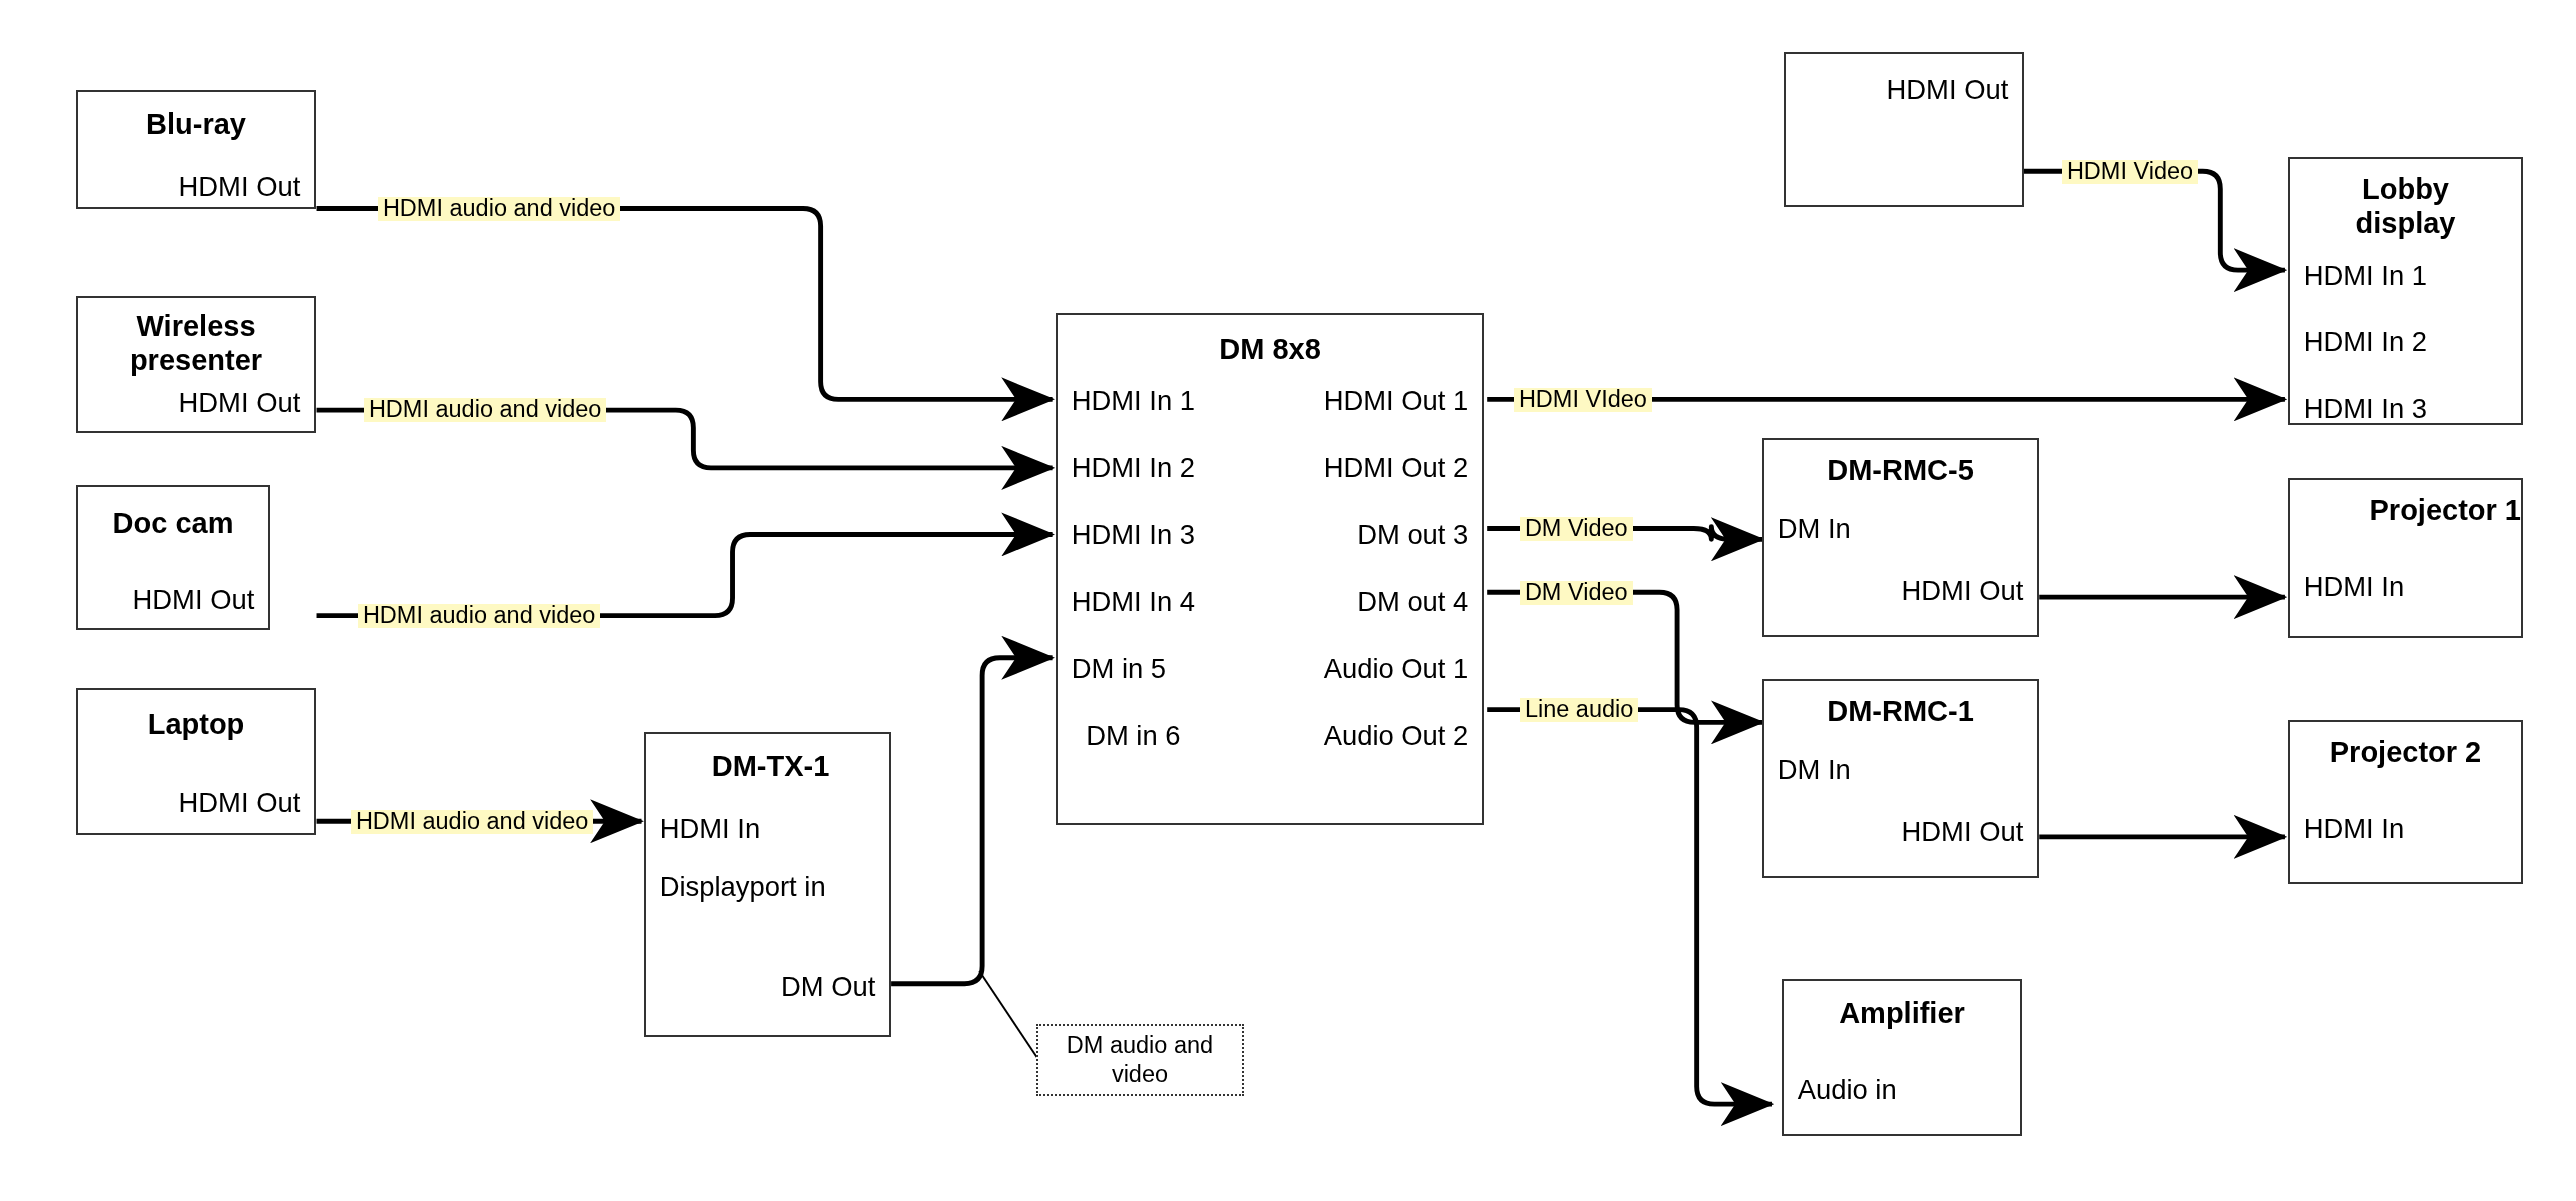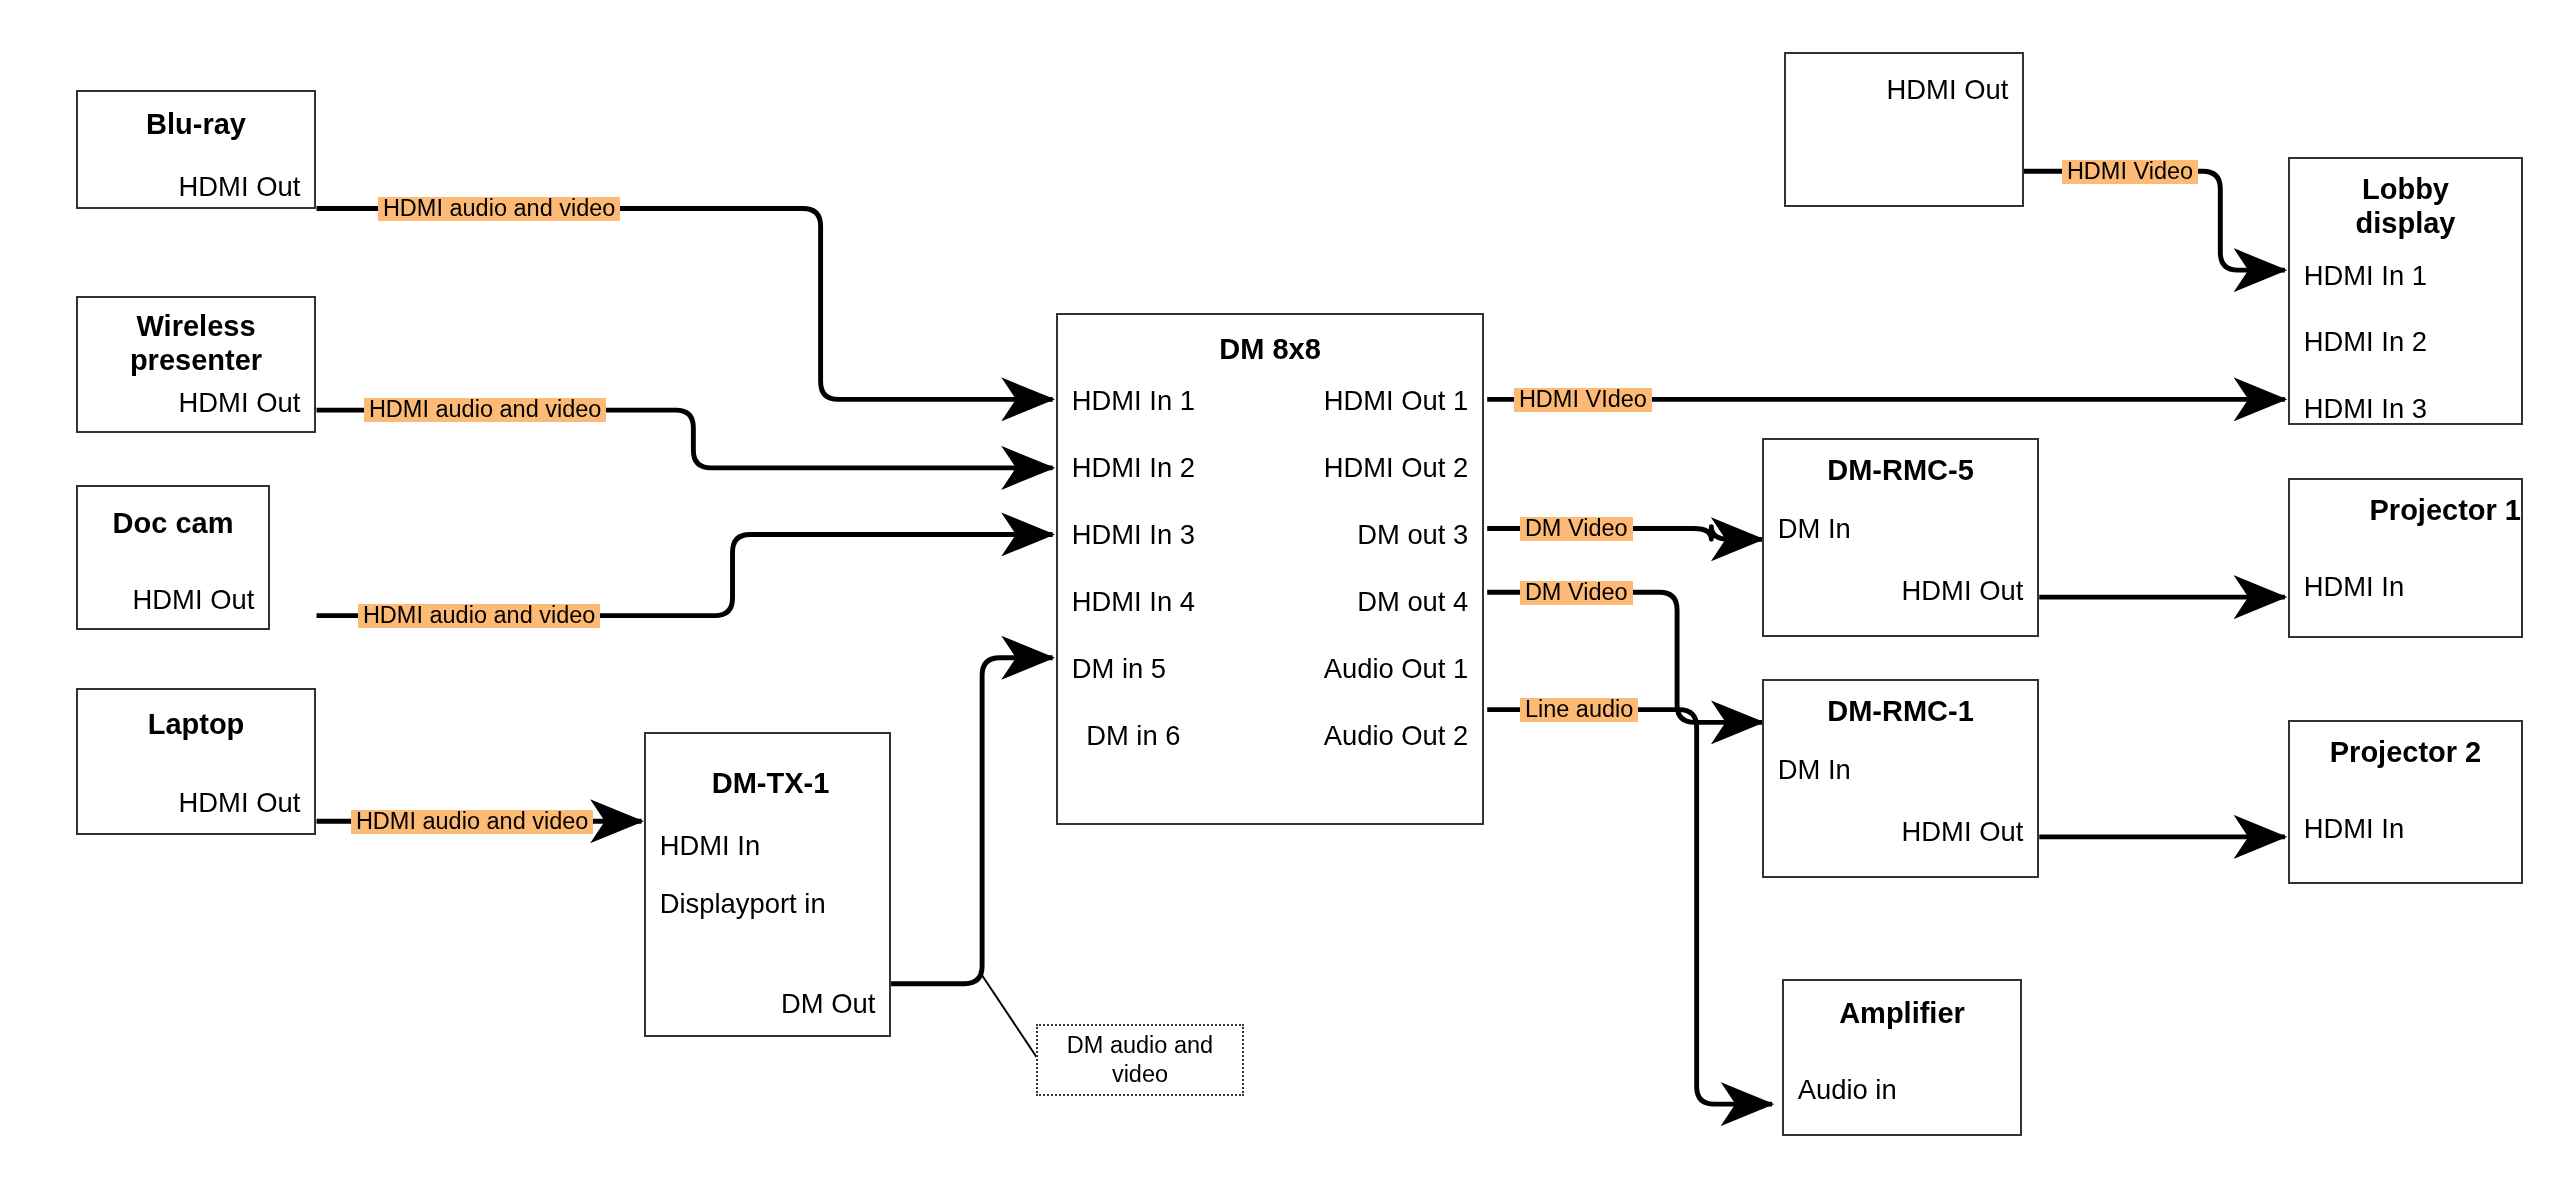--- a/index.html
+++ b/index.html
@@ -43,21 +43,21 @@
     color: #000000;
     line-height: 1.0;
     white-space: nowrap;
   }
   .port.left  { text-align: left; }
   .port.right { text-align: right; }
   .edge-label {
     position: absolute;
     font-size: 23.5px;
     color: #000000;
-    background: #fdba74;
+    background: #fef9c3;
     white-space: nowrap;
     line-height: 1;
     padding: 0 4.9px;
   }
   .callout {
     position: absolute;
     box-sizing: border-box;
     border: 2px dotted #333333;
     background: #ffffff;
     font-size: 23.5px;
@@ -127,21 +127,21 @@
     <div class="node-title" style="margin-top:19.6px;">Doc cam</div>
     <div class="port right" style="margin-top:45px; padding-right:13.7px;">HDMI Out</div>
   </div>
 
   <div class="node" style="left:76px; top:688px; width:240px; height:147px;">
     <div class="node-title" style="margin-top:17.6px;">Laptop</div>
     <div class="port right" style="margin-top:47px; padding-right:13.7px;">HDMI Out</div>
   </div>
 
   <div class="node" style="left:644px; top:732px; width:247px; height:305px;">
-    <div class="node-title" style="margin-top:33px;padding-left:6px;">DM-TX-1</div>
+    <div class="node-title" style="margin-top:16px;padding-left:6px;">DM-TX-1</div>
     <div class="port left" style="margin-top:31px; padding-left:13.7px;">HDMI In</div>
     <div class="port left" style="margin-top:31px; padding-left:13.7px;">Displayport in</div>
     <div class="port right" style="margin-top:72px; padding-right:13.7px;">DM Out</div>
   </div>
 
   <div class="node" style="left:1056px; top:313px; width:428px; height:512px;">
     <div class="node-title" style="margin-top:17.6px;">DM 8x8</div>
 
     <div style="position:absolute; left:13.7px; top:72px;">
       <div class="port left" style="height:67px;">HDMI In 1</div>

